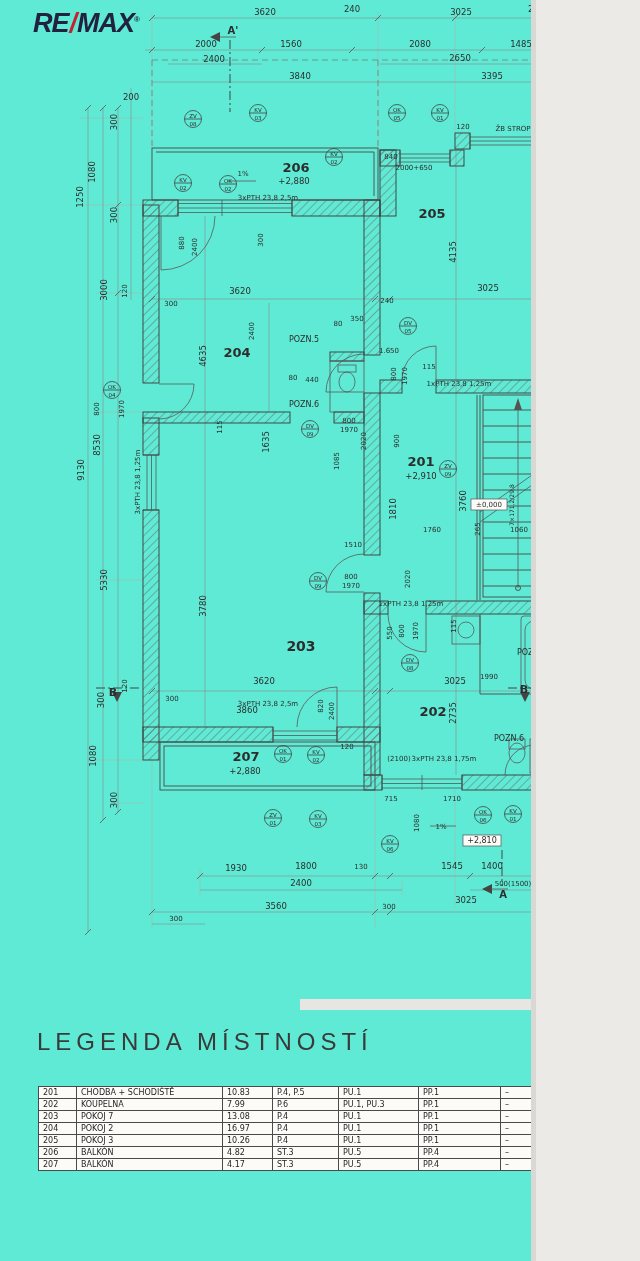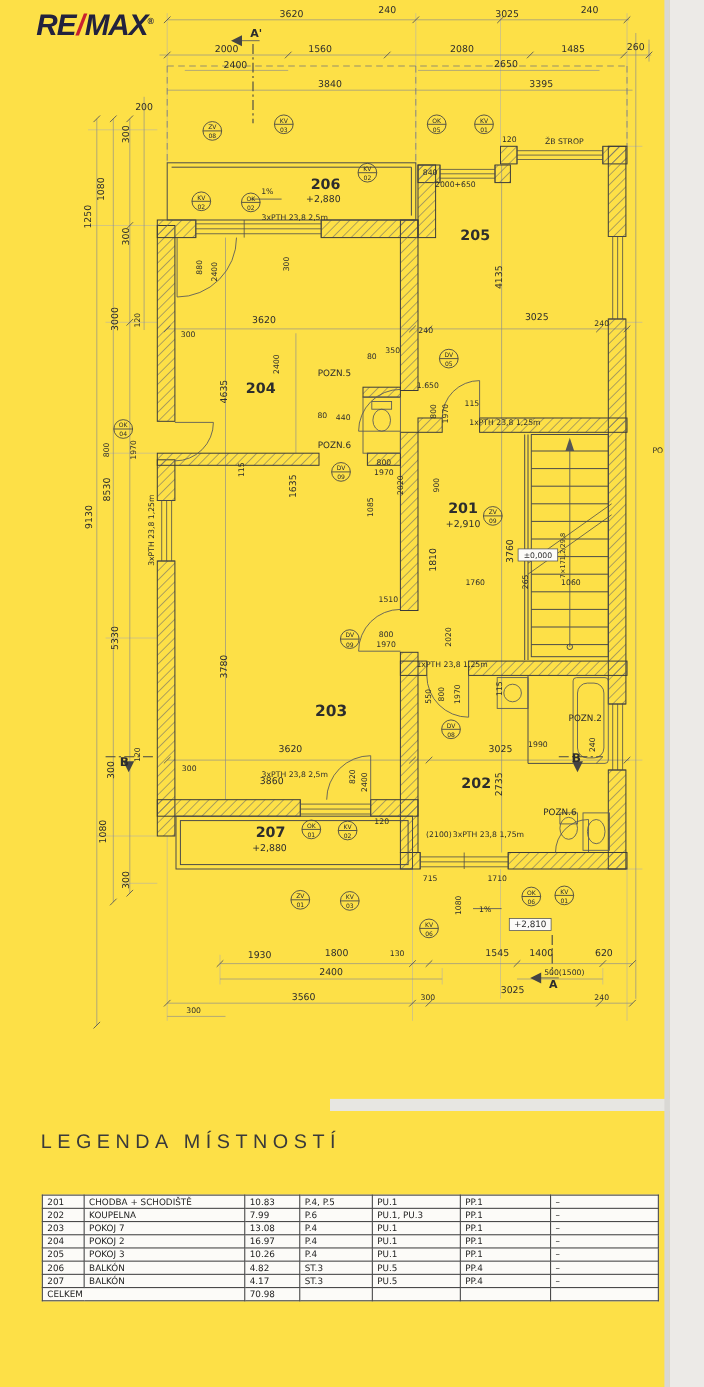--- a/index.html
+++ b/index.html
@@ -1,36 +1,36 @@
 <!DOCTYPE html>
 <html><head>
 <meta charset="utf-8">
 <style>
   *{box-sizing:border-box}
   html,body{margin:0;padding:0}
   body{width:640px;height:1261px;background:#eceae7;font-family:"DejaVu Sans",sans-serif}
-  .page{position:relative;width:609px;height:1261px;background:#fde047;overflow:hidden}
+  .page{position:relative;width:536px;height:1261px;background:#5eead4;overflow:hidden}
   .logo{position:absolute;left:33px;top:8px;font-size:27px;font-weight:bold;font-style:italic;
         letter-spacing:-1px;color:#22223e;font-family:"Liberation Sans",sans-serif}
   .logo .slash{color:#c8202f;padding:0 1px}
   .logo sup{font-size:8px;font-style:normal;vertical-align:super}
   svg.plan{position:absolute;left:0;top:0}
   svg text{font-family:"DejaVu Sans",sans-serif;fill:#2d2d2d}
   .wall{fill:url(#hatch);stroke:#3a3a3a;stroke-width:.9}
   .thin{fill:none;stroke:#4a4a4a;stroke-width:.9}
   .win{fill:none;stroke:#4a4a4a;stroke-width:.7}
   .door{fill:none;stroke:#5a5a5a;stroke-width:.8}
   .dim{fill:none;stroke:#8c8c8c;stroke-width:.6}
   .ext{fill:none;stroke:#b0afac;stroke-width:.5}
   .tick{fill:none;stroke:#555;stroke-width:.8}
   .dash{fill:none;stroke:#777;stroke-width:.7;stroke-dasharray:6 4}
   .sect{fill:none;stroke:#444;stroke-width:1;stroke-dasharray:9 3 2 3}
   .fix{fill:none;stroke:#5a5a5a;stroke-width:.8}
   .box{fill:#fcfbf8;stroke:#555;stroke-width:.7}
-  .legend-title{position:absolute;left:37px;top:1028px;font-size:18px;letter-spacing:5px;
+  .legend-title{position:absolute;left:37px;top:1028px;font-size:24px;letter-spacing:5px;
         color:#3a3a3a;font-family:"Liberation Sans",sans-serif}
   table.legend{position:absolute;left:38px;top:1086px;border-collapse:collapse;font-size:8px;
         color:#1f1f1f;table-layout:fixed;width:560px;border:1.5px solid #333;background:#fcfbf8}
   .legend td,.legend th{border:1px solid #4a4a4a;padding:1px 4px;height:12px;font-weight:normal;
         text-align:left;overflow:hidden;white-space:nowrap}
   .legend th{font-size:7px}
   .legend th div{line-height:1.15}
   .legend .group{font-weight:bold;font-size:8px}
   .scan-band{position:absolute;left:300px;top:999px;width:340px;height:11px;background:#e7e6e2}
   .scan-edge{position:absolute;right:0;top:0;width:5px;height:1261px;background:#d9d8d4}
@@ -495,26 +495,18 @@
         </tr>
         <tr>
           <td>207</td>
           <td>BALKÓN</td>
           <td>4.17</td>
           <td>ST.3</td>
           <td>PU.5</td>
           <td>PP.4</td>
           <td>–</td>
         </tr>
-        <tr>
-          <td colspan="2">CELKEM</td>
-          <td>70.98</td>
-          <td></td>
-          <td></td>
-          <td></td>
-          <td></td>
-        </tr>
       </tbody>
   </table>
 
   <div class="scan-band"></div>
   <div class="scan-edge"></div>
 </div>
 
 </body></html>

